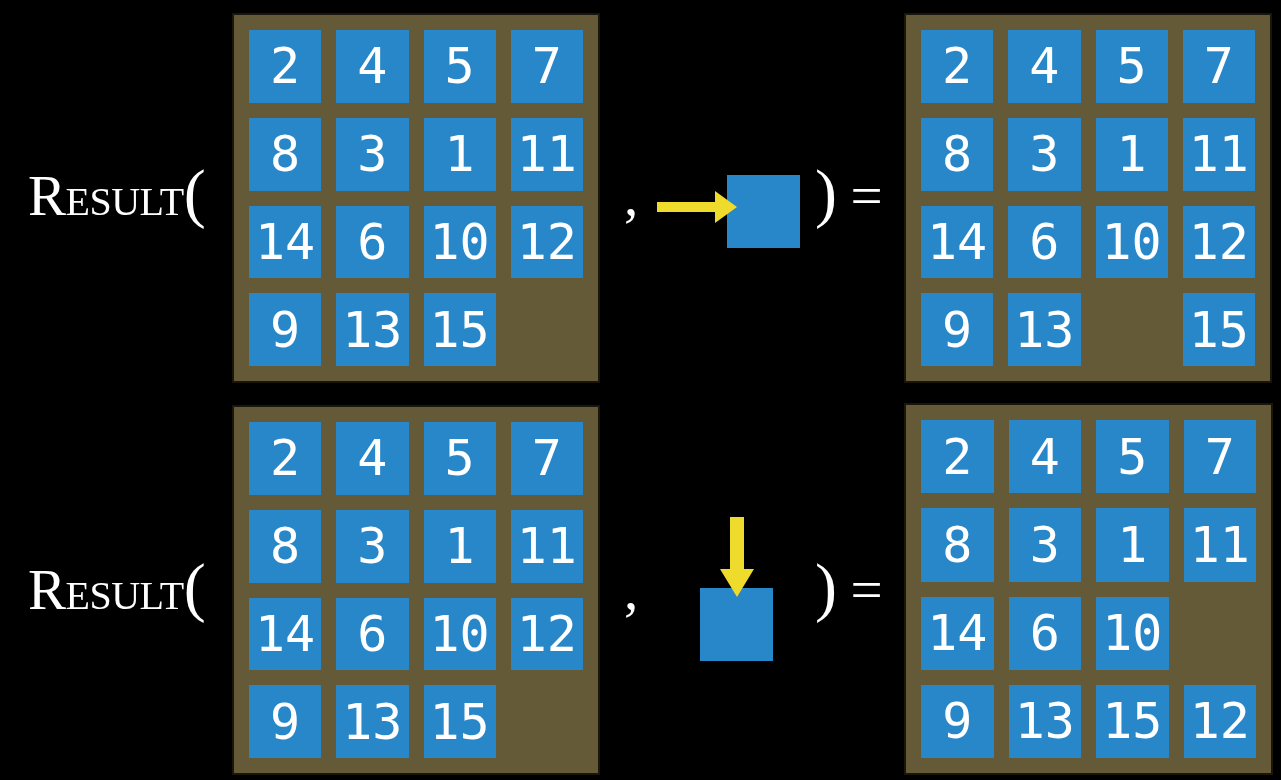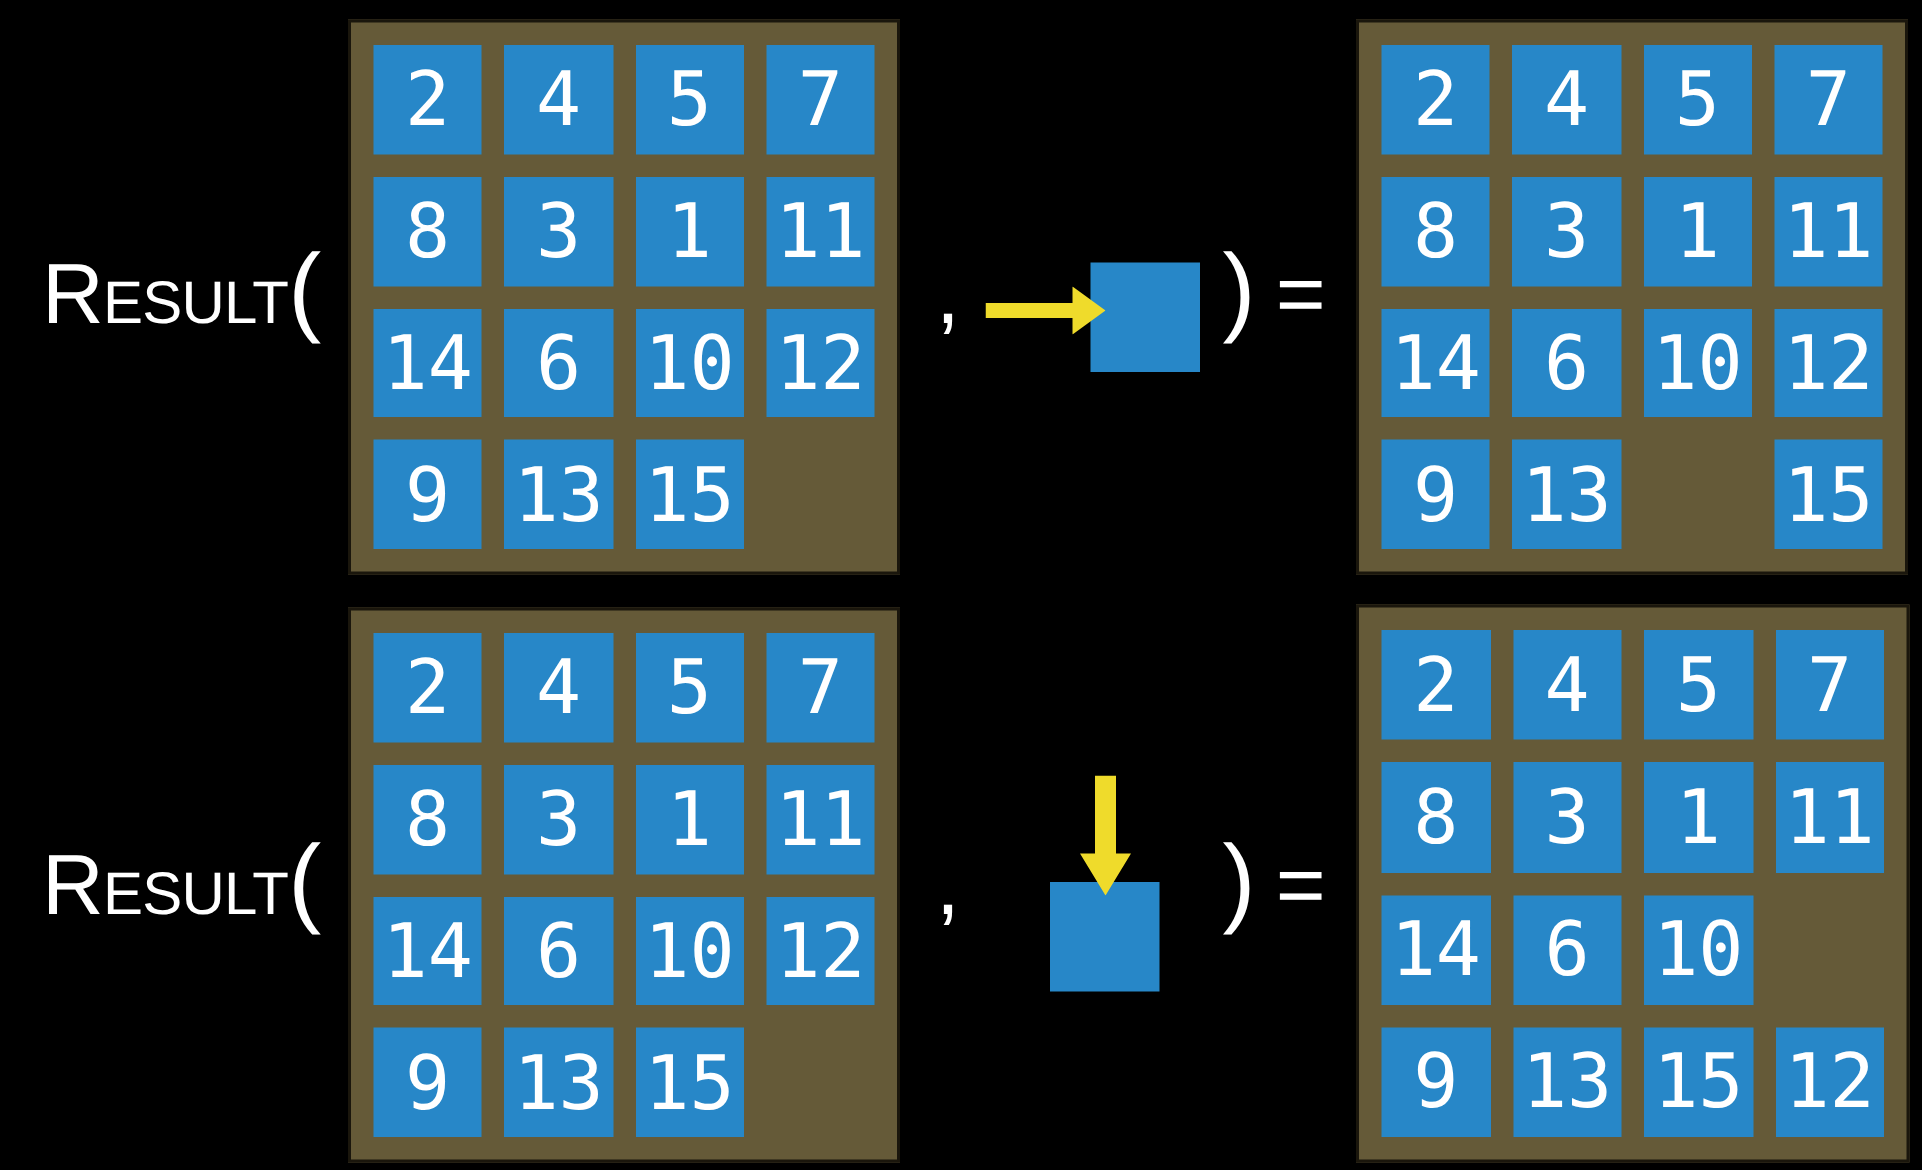--- a/index.html
+++ b/index.html
@@ -10,21 +10,21 @@
   html,body { background:var(--bg); }
   .canvas {
     position:relative; width:1281px; height:780px;
     background:var(--bg); overflow:hidden;
     font-family:"Liberation Serif", serif;
   }
   .abs { position:absolute; }
   .fn-line {
     position:absolute;
     color:var(--text);
-    font-family:Liberation Sans, sans-serif;
+    font-family:Liberation Serif, serif;
     font-variant:small-caps;
     font-size:57px; line-height:60px; letter-spacing:-0.5px;
     white-space:nowrap;
   }
   .big-paren { font-size:66px; line-height:0; }
   .eq { margin-left:14px; }
   .puzzle-grid {
     position:absolute;
     background:var(--frame);
     border:2px solid var(--frame_edge);

